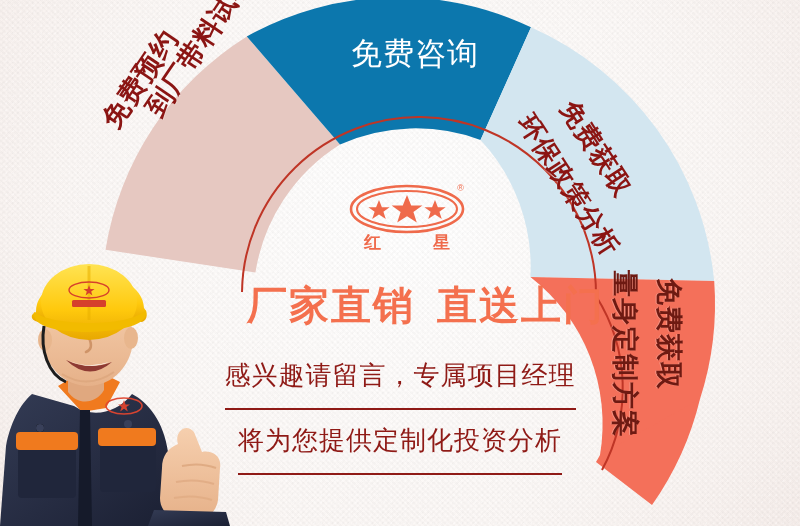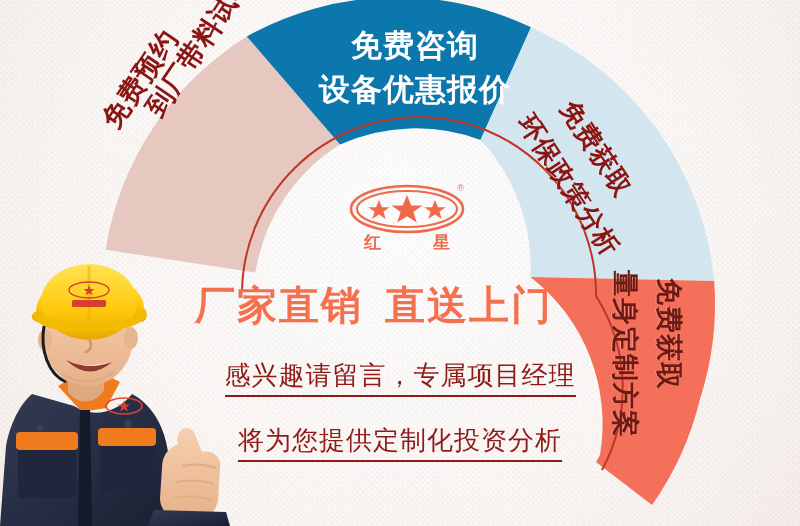--- a/index.html
+++ b/index.html
@@ -45,47 +45,47 @@
   
   .lblue-l1{left:578px;top:96px;font-size:26px;transform:rotate(57deg);transform-origin:left top;}
   .lblue-l2{left:536px;top:110px;font-size:26px;transform:rotate(57deg);transform-origin:left top;}
 
   
   .org-l1{left:682px;top:278px;font-size:27px;transform:rotate(90deg);transform-origin:left top;}
   .org-l2{left:638px;top:270px;font-size:27px;transform:rotate(90deg);transform-origin:left top;}
 
   
   .blue-text{
-    position:absolute;left:300px;top:24px;width:230px;
-    text-align:center;color:#ffffff;font-weight:bold;
+    position:absolute;left:300px;top:32px;width:230px;
+    text-align:center;color:#ffffff;font-weight:normal;
   }
   .blue-text div{font-size:31px;line-height:1.42;letter-spacing:1px;}
 
   
   .logo{position:absolute;left:348px;top:183px;width:118px;height:78px;}
   .logo-cn{
     position:absolute;left:0;top:48px;width:118px;
     display:flex;justify-content:space-between;padding:0 16px;
     box-sizing:border-box;color:#ef6a4b;font-size:17px;font-weight:bold;
   }
   .reg{position:absolute;right:2px;top:0px;font-size:9px;color:#ef6a4b;}
 
   
   .headline{
     position:absolute;left:195px;top:278px;width:410px;
-    text-align:left;color:#f4704e;font-weight:bold;
+    text-align:right;color:#f4704e;font-weight:bold;
     font-size:40px;letter-spacing:2px;white-space:nowrap;
   }
   .headline .gap{display:inline-block;width:22px;}
 
   .subline{
     position:absolute;left:195px;width:410px;text-align:center;
     color:#8f1a16;font-size:26px;letter-spacing:1px;white-space:nowrap;
   }
-  .subline span{border-bottom:2px solid #8f1a16;padding-bottom:5px;}
+  .subline span{border-bottom:2px solid #8f1a16;padding-bottom:18px;}
   .sub1{top:358px;}
   .sub2{top:423px;}
 
   
   .worker{position:absolute;left:-4px;top:246px;width:240px;height:280px;}
 </style>
 </head>
 <body>
 
 <div id="stage">
@@ -131,21 +131,20 @@
          A 172 172 0 0 1 596.0 296.0"></path>
     <path fill="none" stroke="#bf3526" stroke-width="2" d="M 596.0 296.0
          A 172 172 0 0 1 602.0 470.0"></path>
   </svg>
 
   <div class="seg-label pink-l1">免费预约</div>
   <div class="seg-label pink-l2">到厂带料试机</div>
 
   <div class="blue-text">
     <div>免费咨询</div>
-    <div>设备优惠报价</div>
   </div>
 
   <div class="seg-label lblue-l1">免费获取</div>
   <div class="seg-label lblue-l2">环保政策分析</div>
 
   <div class="seg-label org-l1" style="color:#6e1a12">免费获取</div>
   <div class="seg-label org-l2" style="color:#6e1a12">量身定制方案</div>
 
   <div class="logo">
     <svg viewBox="0 0 118 56" width="118" height="56">

